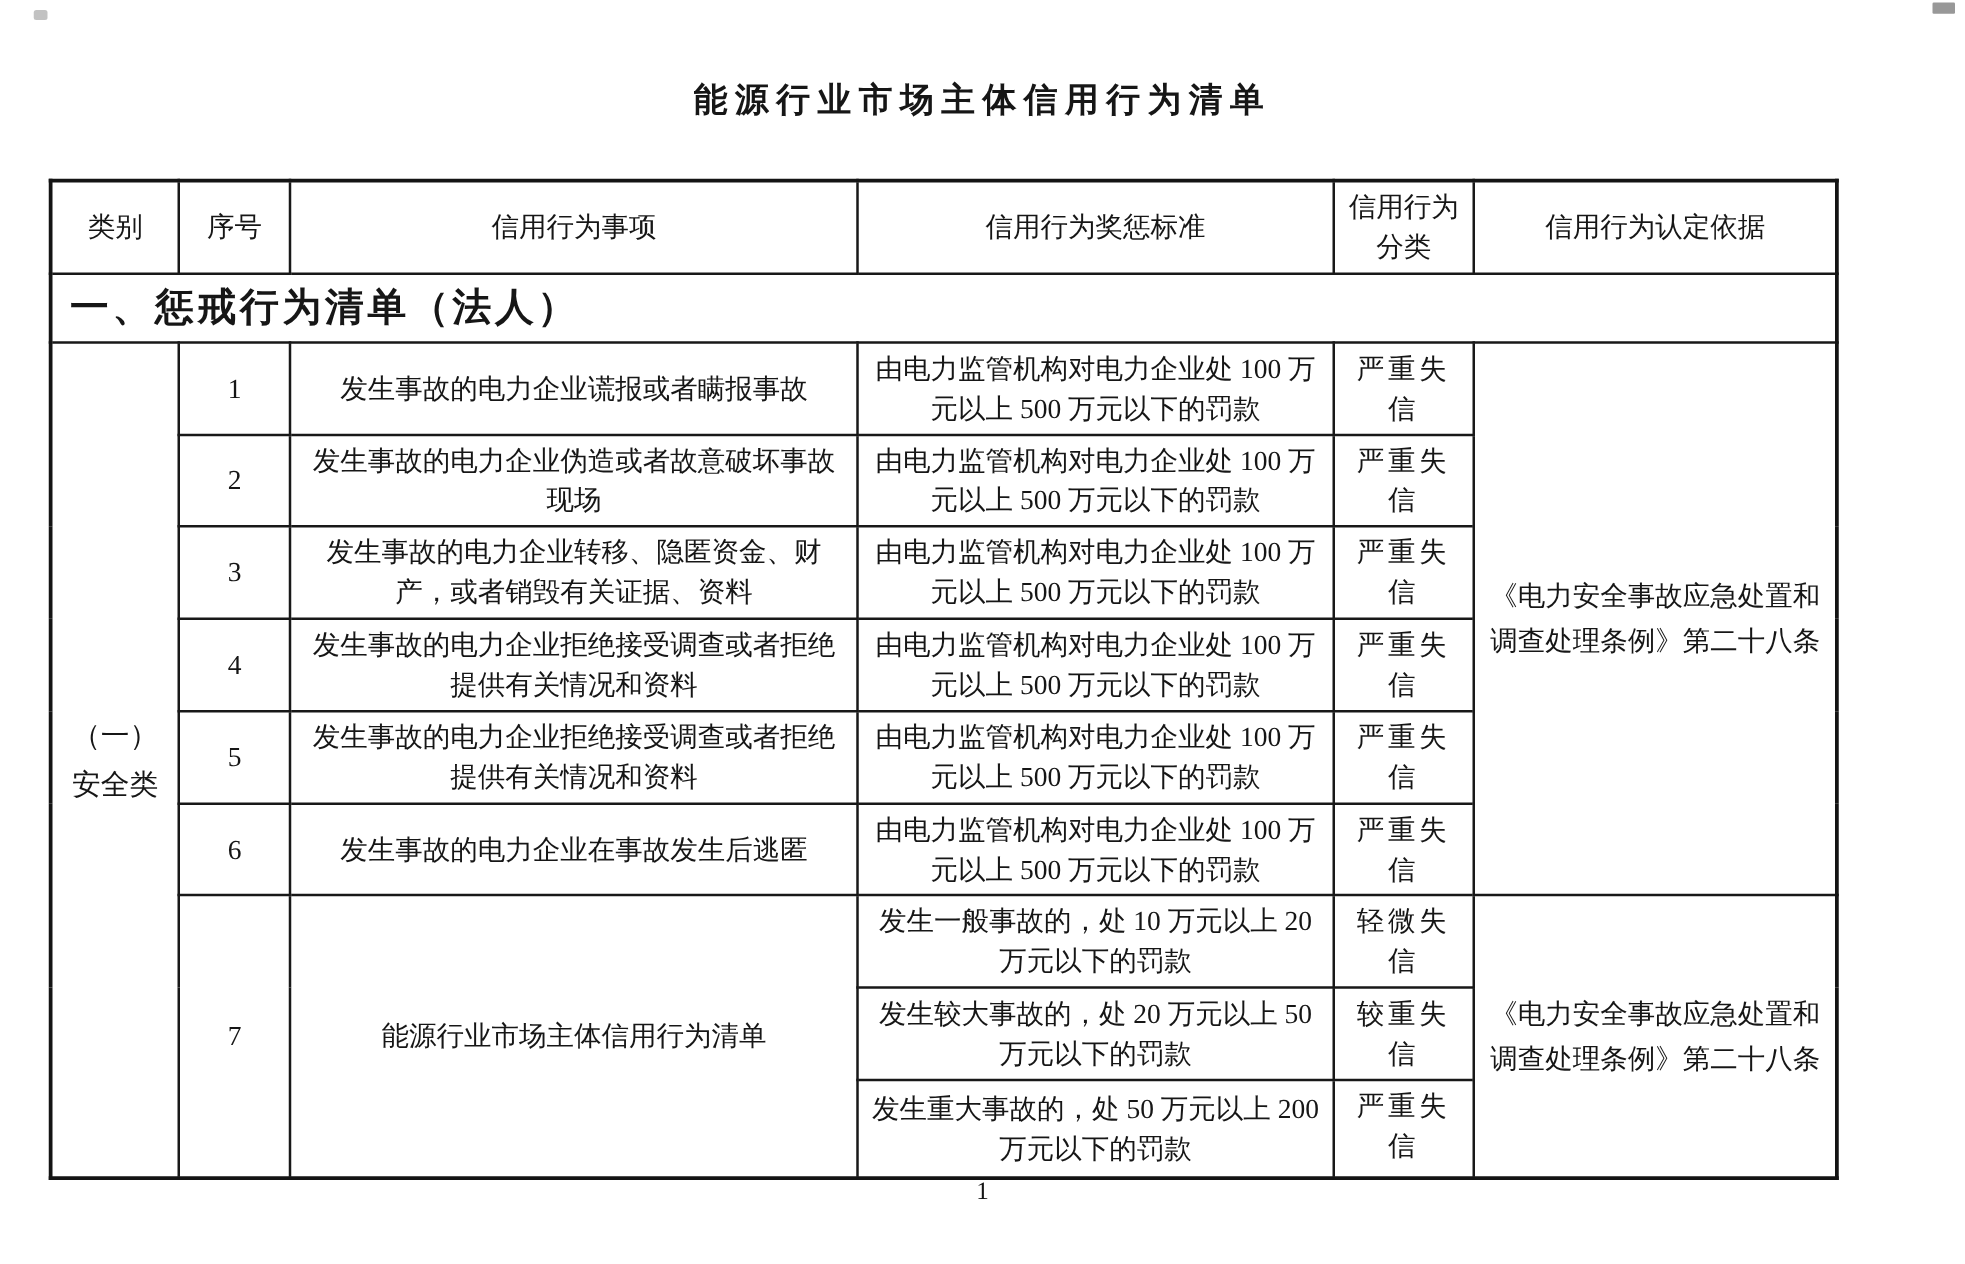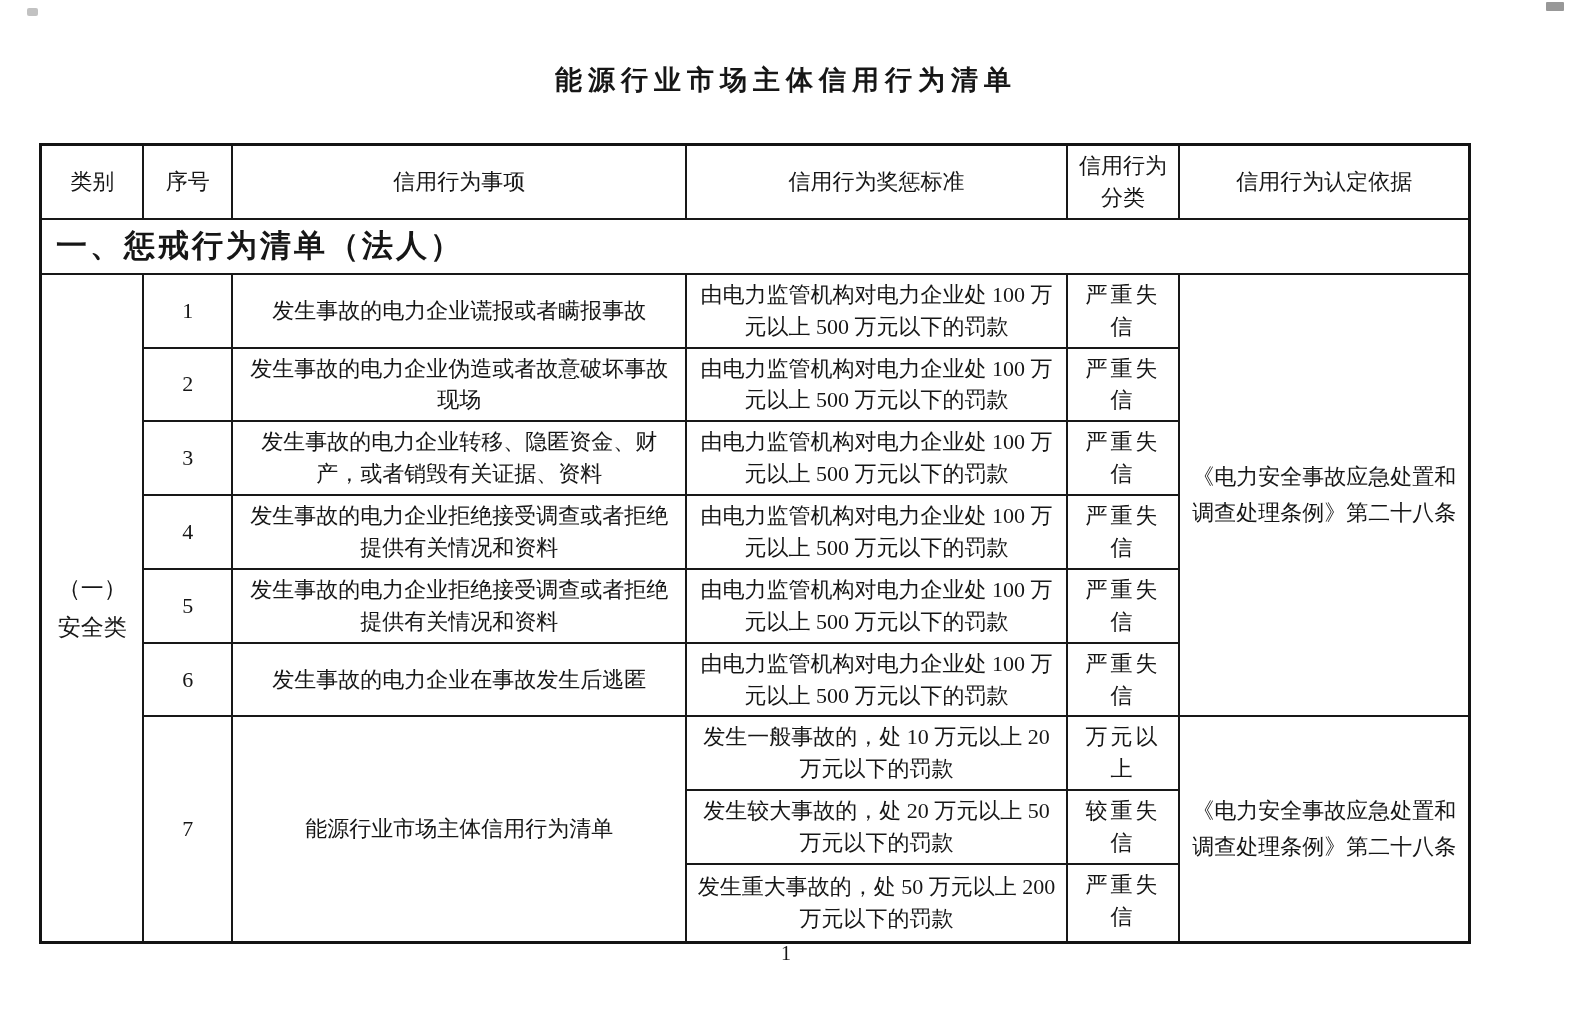--- a/index.html
+++ b/index.html
@@ -160,21 +160,21 @@
       <td>6</td>
       <td>发生事故的电力企业在事故发生后逃匿</td>
       <td>由电力监管机构对电力企业处 100 万元以上 500 万元以下的罚款</td>
       <td class="classification-cell">严重失信</td>
     </tr>
 
     <tr class="data-row">
       <td rowspan="3">7</td>
       <td rowspan="3">能源行业市场主体信用行为清单</td>
       <td>发生一般事故的，处 10 万元以上 20 万元以下的罚款</td>
-      <td class="classification-cell">万元以上</td>
+      <td class="classification-cell">轻微失信</td>
       <td class="basis-cell" rowspan="3">《电力安全事故应急处置和调查处理条例》第二十八条</td>
     </tr>
 
     <tr class="data-row">
       <td>发生较大事故的，处 20 万元以上 50 万元以下的罚款</td>
       <td class="classification-cell">较重失信</td>
     </tr>
 
     <tr class="data-row">
       <td>发生重大事故的，处 50 万元以上 200 万元以下的罚款</td>

